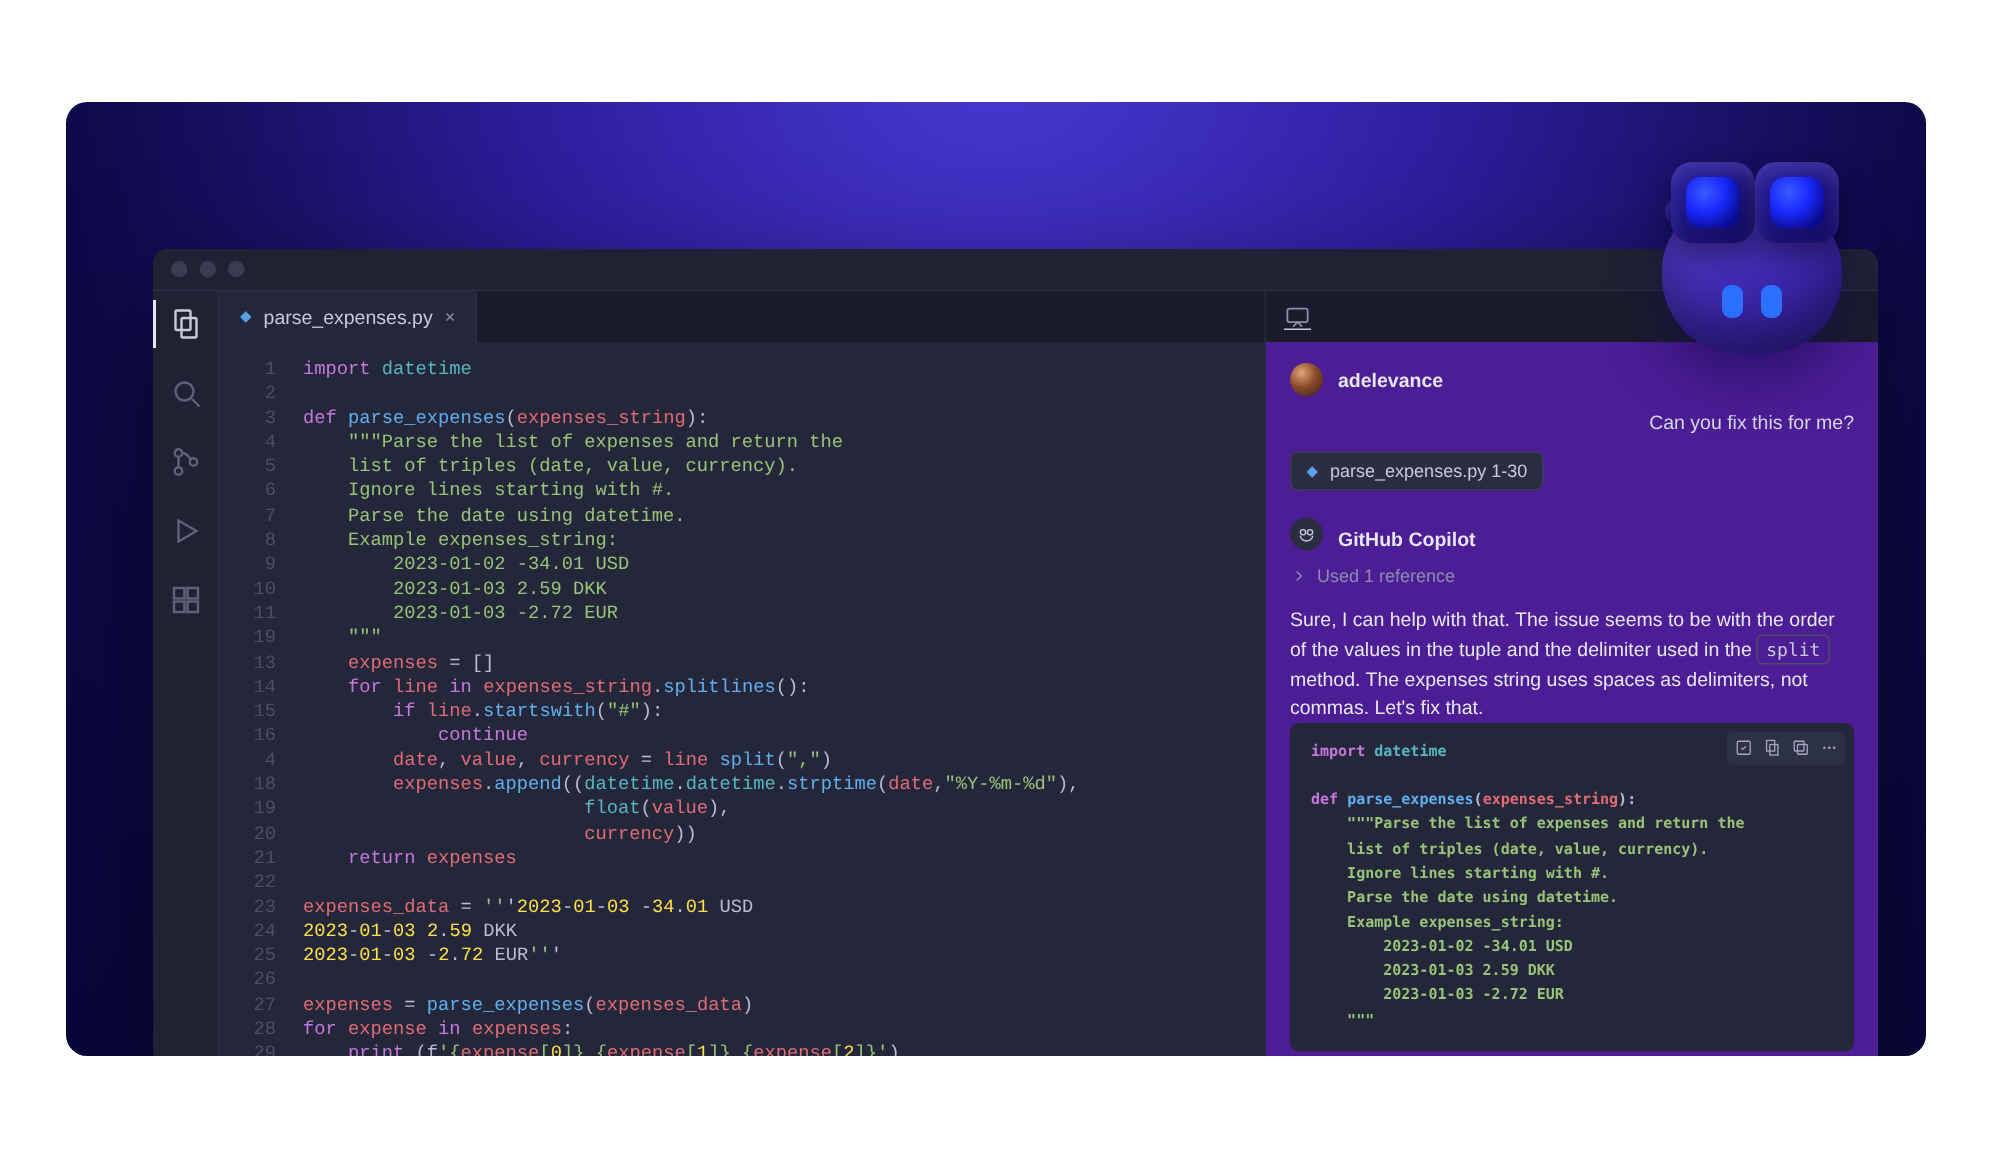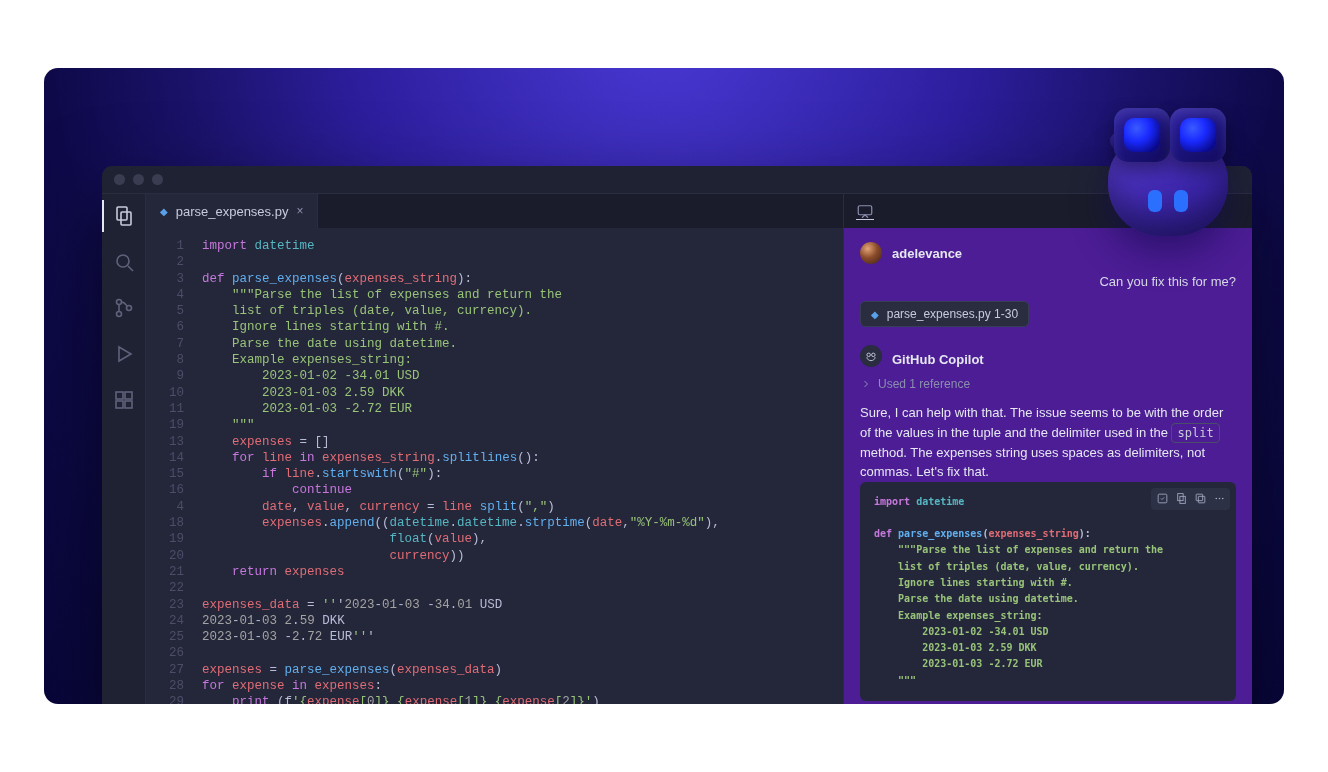--- a/index.html
+++ b/index.html
@@ -87,21 +87,21 @@
   .gutter {
     width: 52px; text-align: right; padding: 10px 14px 10px 0;
     color: #4a4e68; user-select: none;
   }
   .gutter div { height:16.3px; }
   .code { padding: 10px 0 10px 4px; white-space: pre; color:#b8bcd6; overflow:hidden; }
   .code .line { height:16.3px; display:block; }
   .kw { color:#c678dd; }
   .fn { color:#61afef;margin-top:36px; }
   .str { color:#98c379; }
-  .num { color:#a3a3a3;text-align:center; }
+  .num { color:#fde047;text-align:center; }
   .id { color:#e06c75; }
   .type { color:#56b6c2; }
 
   .chat-col {
     width: 408px; background:#4c1d95; display:flex; flex-direction:column;
   }
   .chat-tabbar { height:34px; background:#1a1c2b; display:flex; align-items:center; padding:0 12px; }
   .chat-tabbar .chat-ico { width:18px; height:18px; color:#8a8fae; border-bottom:1px solid #c8cadb; padding-bottom:4px; }
   .chat-body { padding: 14px 16px; color:#c8cadb; font-size:13px; overflow:hidden; flex:1; }
   .user-row { display:flex; align-items:center; gap:10px; margin-bottom:10px; }

